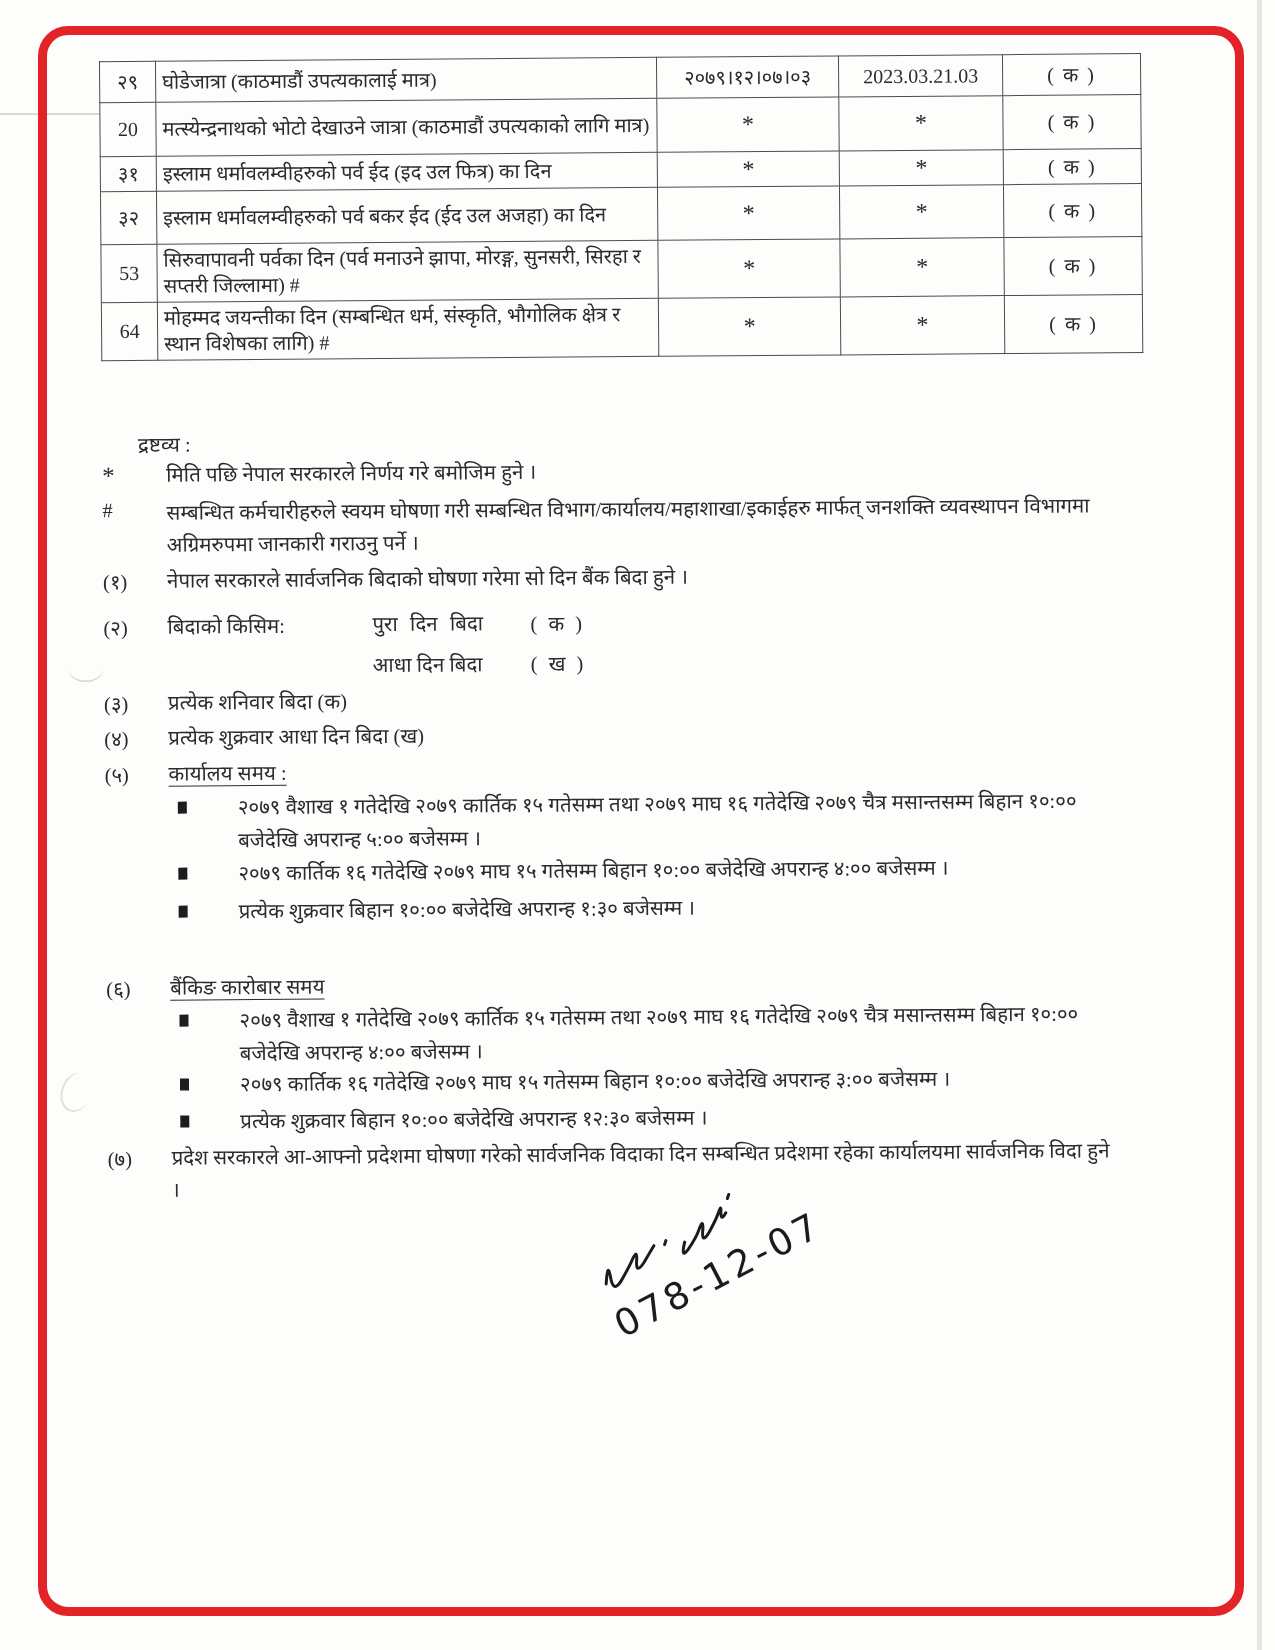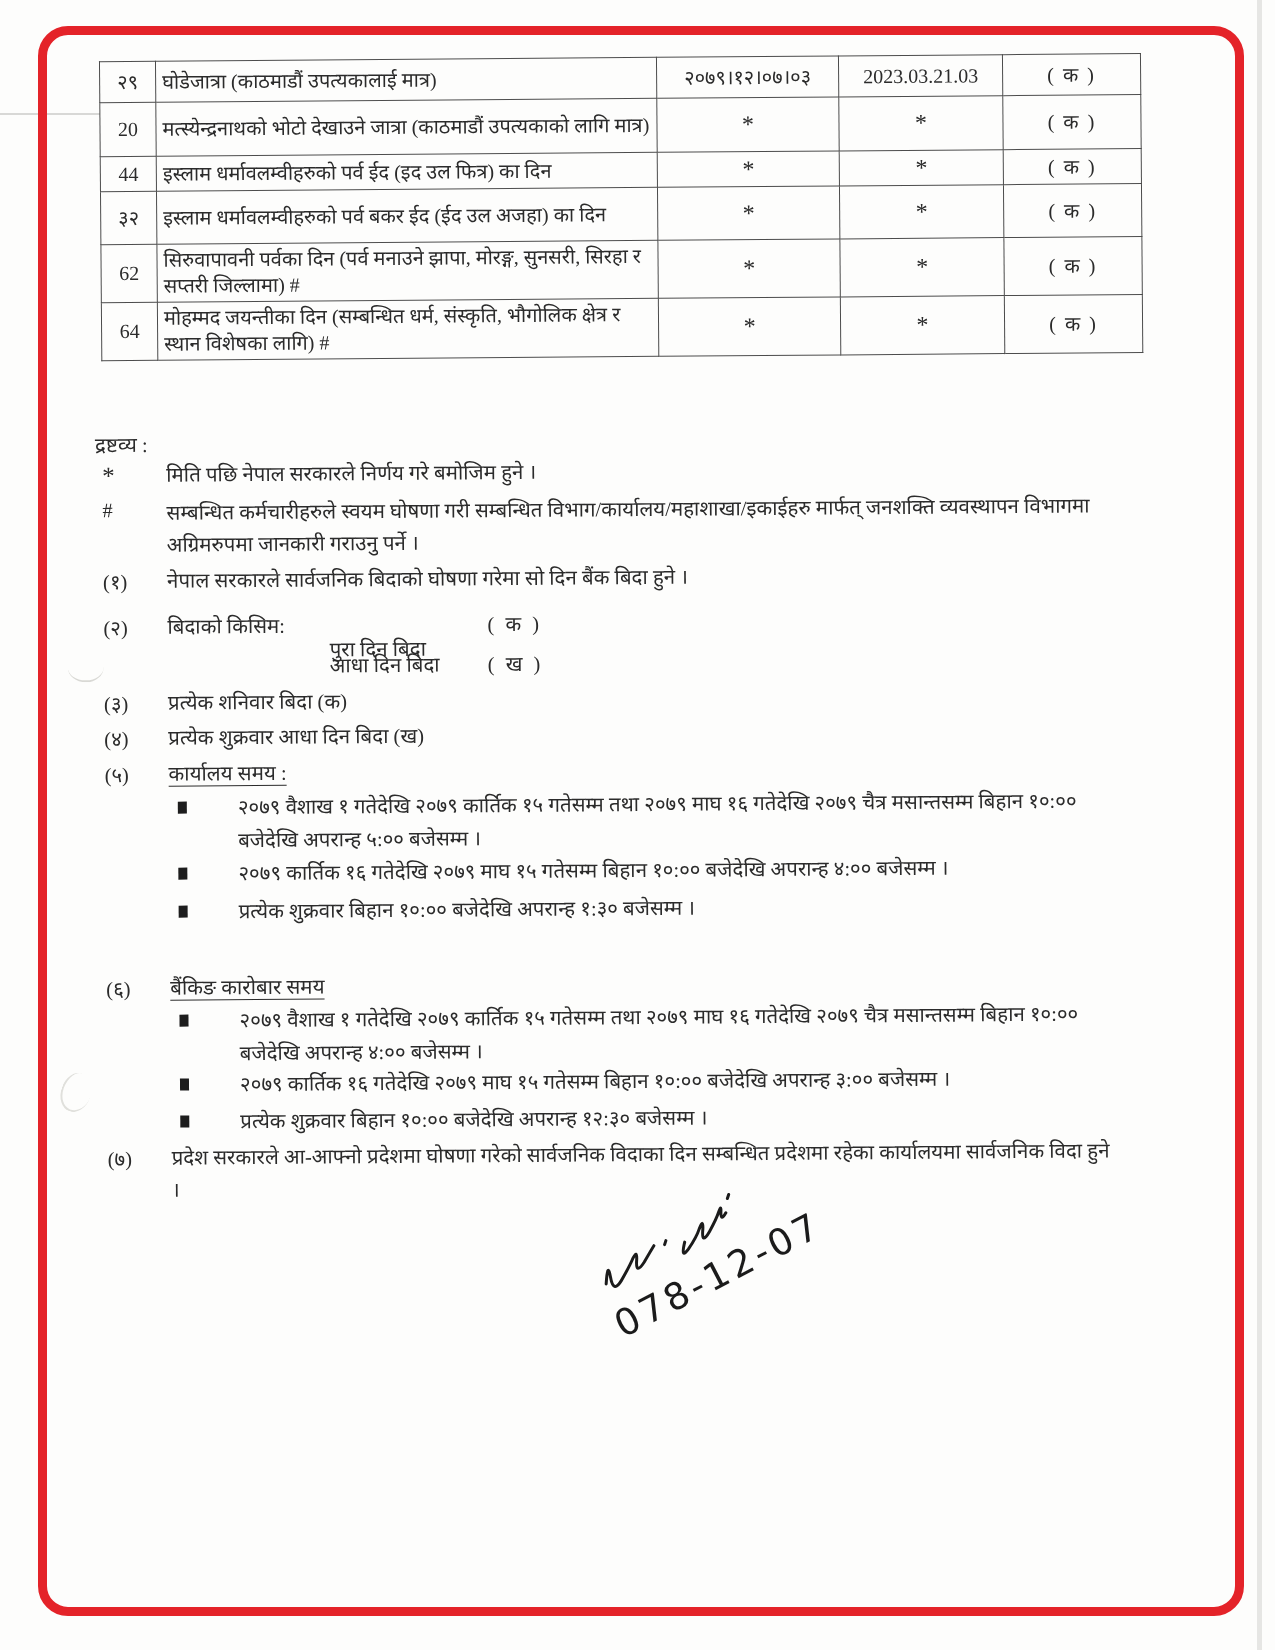--- a/index.html
+++ b/index.html
@@ -38,21 +38,21 @@
   }
   table.holiday td { border:1.6px solid #4c4c4c; padding:2px 6px; vertical-align:middle; }
   td.c-sn  { width:56px;  text-align:center; }
   td.c-nm  { width:501px; text-align:left; padding-left:10px; }
   td.c-bs  { width:182px; text-align:center; }
   td.c-ad  { width:164px; text-align:center; }
   td.c-kd  { width:138px; text-align:center; letter-spacing:2px; }
   .star-cell { font-size:24px; line-height:0.6; }
 
   .abs { position:absolute; }
-  .body-text { font-size:20.5px; line-height:1.55; }
+  .body-text { font-size:20.5px; line-height:1.55;margin-left:43px; }
 
   .marker-col { position:absolute; left:104px; width:52px; font-size:20.5px; }
   .text-col   { position:absolute; left:168px; font-size:20.5px; line-height:1.55; }
 
   .note-star { font-size:25px; }
   .underlined { text-decoration:underline; text-underline-offset:5px; text-decoration-thickness:1.4px; }
 
   .bullet-sq {
     position:absolute; left:177px; width:9px; height:12px; background:#1d1d1d; margin-top:8px;
   }
@@ -83,35 +83,35 @@
           <td class="c-kd">( क )</td>
         </tr>
         <tr style="height:54px;">
           <td class="c-sn">20</td>
           <td class="c-nm">मत्स्येन्द्रनाथको भोटो देखाउने जात्रा (काठमाडौं उपत्यकाको लागि मात्र)</td>
           <td class="c-bs star-cell">*</td>
           <td class="c-ad star-cell">*</td>
           <td class="c-kd">( क )</td>
         </tr>
         <tr style="height:35px;">
-          <td class="c-sn">44</td>
+          <td class="c-sn">३१</td>
           <td class="c-nm">इस्लाम धर्मावलम्वीहरुको पर्व ईद (इद उल फित्र) का दिन</td>
           <td class="c-bs star-cell">*</td>
           <td class="c-ad star-cell">*</td>
           <td class="c-kd">( क )</td>
         </tr>
         <tr style="height:53px;">
           <td class="c-sn">३२</td>
           <td class="c-nm">इस्लाम धर्मावलम्वीहरुको पर्व बकर ईद (ईद उल अजहा) का दिन</td>
           <td class="c-bs star-cell">*</td>
           <td class="c-ad star-cell">*</td>
           <td class="c-kd">( क )</td>
         </tr>
         <tr style="height:50px;">
-          <td class="c-sn">62</td>
+          <td class="c-sn">53</td>
           <td class="c-nm">सिरुवापावनी पर्वका दिन (पर्व मनाउने झापा, मोरङ्ग, सुनसरी, सिरहा र सप्तरी जिल्लामा) #</td>
           <td class="c-bs star-cell">*</td>
           <td class="c-ad star-cell">*</td>
           <td class="c-kd">( क )</td>
         </tr>
         <tr style="height:47px;">
           <td class="c-sn">64</td>
           <td class="c-nm">मोहम्मद जयन्तीका दिन (सम्बन्धित धर्म, संस्कृति, भौगोलिक क्षेत्र र स्थान विशेषका लागि) #</td>
           <td class="c-bs star-cell">*</td>
           <td class="c-ad star-cell">*</td>
@@ -126,21 +126,21 @@
     <div class="text-col" style="top:456px; width:980px;">मिति पछि नेपाल सरकारले निर्णय गरे बमोजिम हुने ।</div>
 
     <div class="marker-col" style="top:495px;">#</div>
     <div class="text-col" style="top:494px; width:980px;">सम्बन्धित कर्मचारीहरुले स्वयम घोषणा गरी सम्बन्धित विभाग/कार्यालय/महाशाखा/इकाईहरु मार्फत् जनशक्ति व्यवस्थापन विभागमा अग्रिमरुपमा जानकारी गराउनु पर्ने ।</div>
 
     <div class="marker-col" style="top:563px;">(१)</div>
     <div class="text-col" style="top:562px; width:940px;">नेपाल सरकारले सार्वजनिक बिदाको घोषणा गरेमा सो दिन बैंक बिदा हुने ।</div>
 
     <div class="marker-col" style="top:609px;">(२)</div>
     <div class="text-col" style="top:608px; width:200px;">बिदाको किसिम:</div>
-    <div class="abs body-text sub-label" style="top:632px;">पुरा दिन बिदा</div>
+    <div class="abs body-text sub-label" style="top:608px;font-family:Liberation Mono, monospace;">पुरा दिन बिदा</div>
     <div class="abs body-text sub-kind" style="top:608px;">( क )</div>
     <div class="abs body-text sub-label" style="top:648px;">आधा दिन बिदा</div>
     <div class="abs body-text sub-kind" style="top:648px;">( ख )</div>
 
     <div class="marker-col" style="top:685px;">(३)</div>
     <div class="text-col" style="top:684px; width:900px;">प्रत्येक शनिवार बिदा (क)</div>
 
     <div class="marker-col" style="top:720px;">(४)</div>
     <div class="text-col" style="top:719px; width:900px;">प्रत्येक शुक्रवार आधा दिन बिदा (ख)</div>
 

